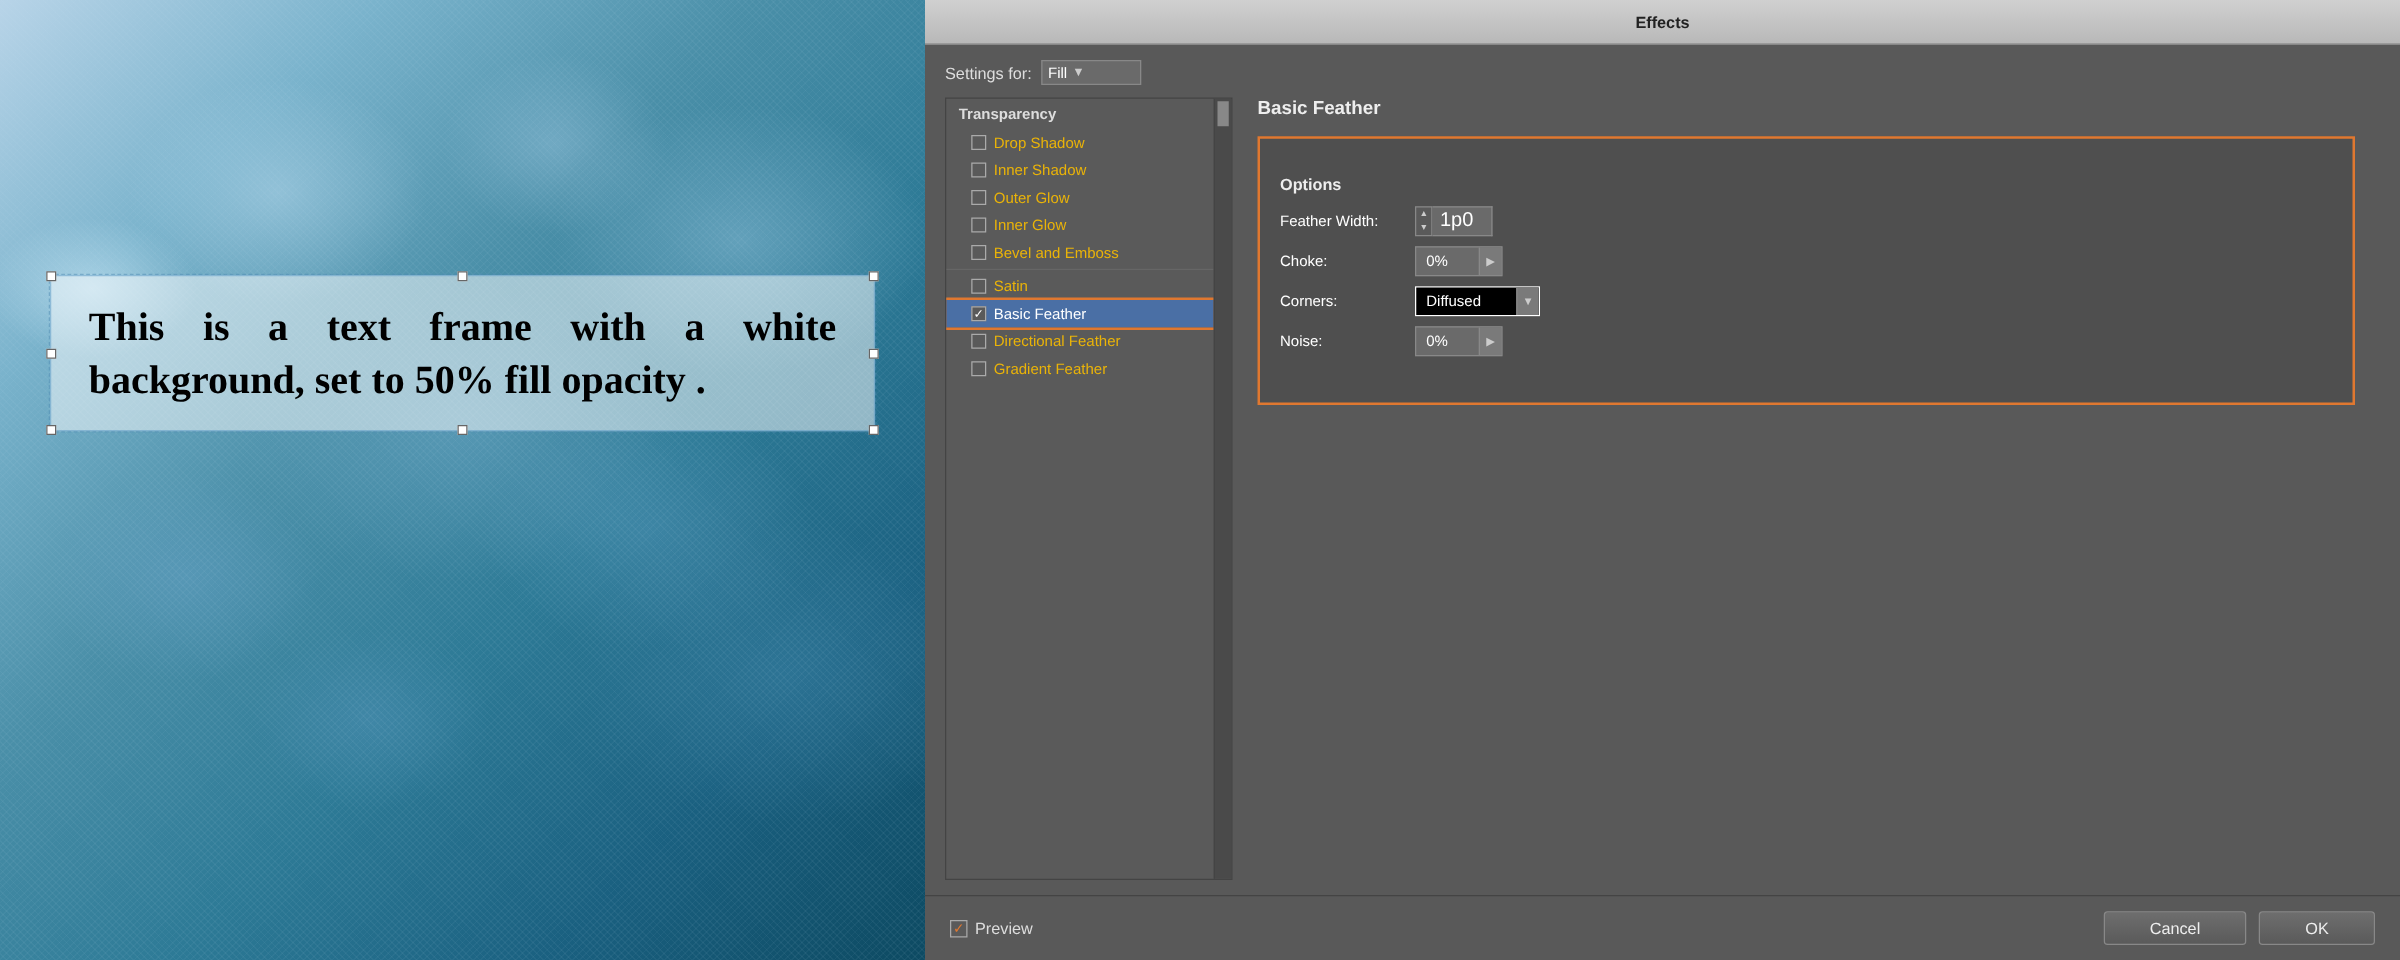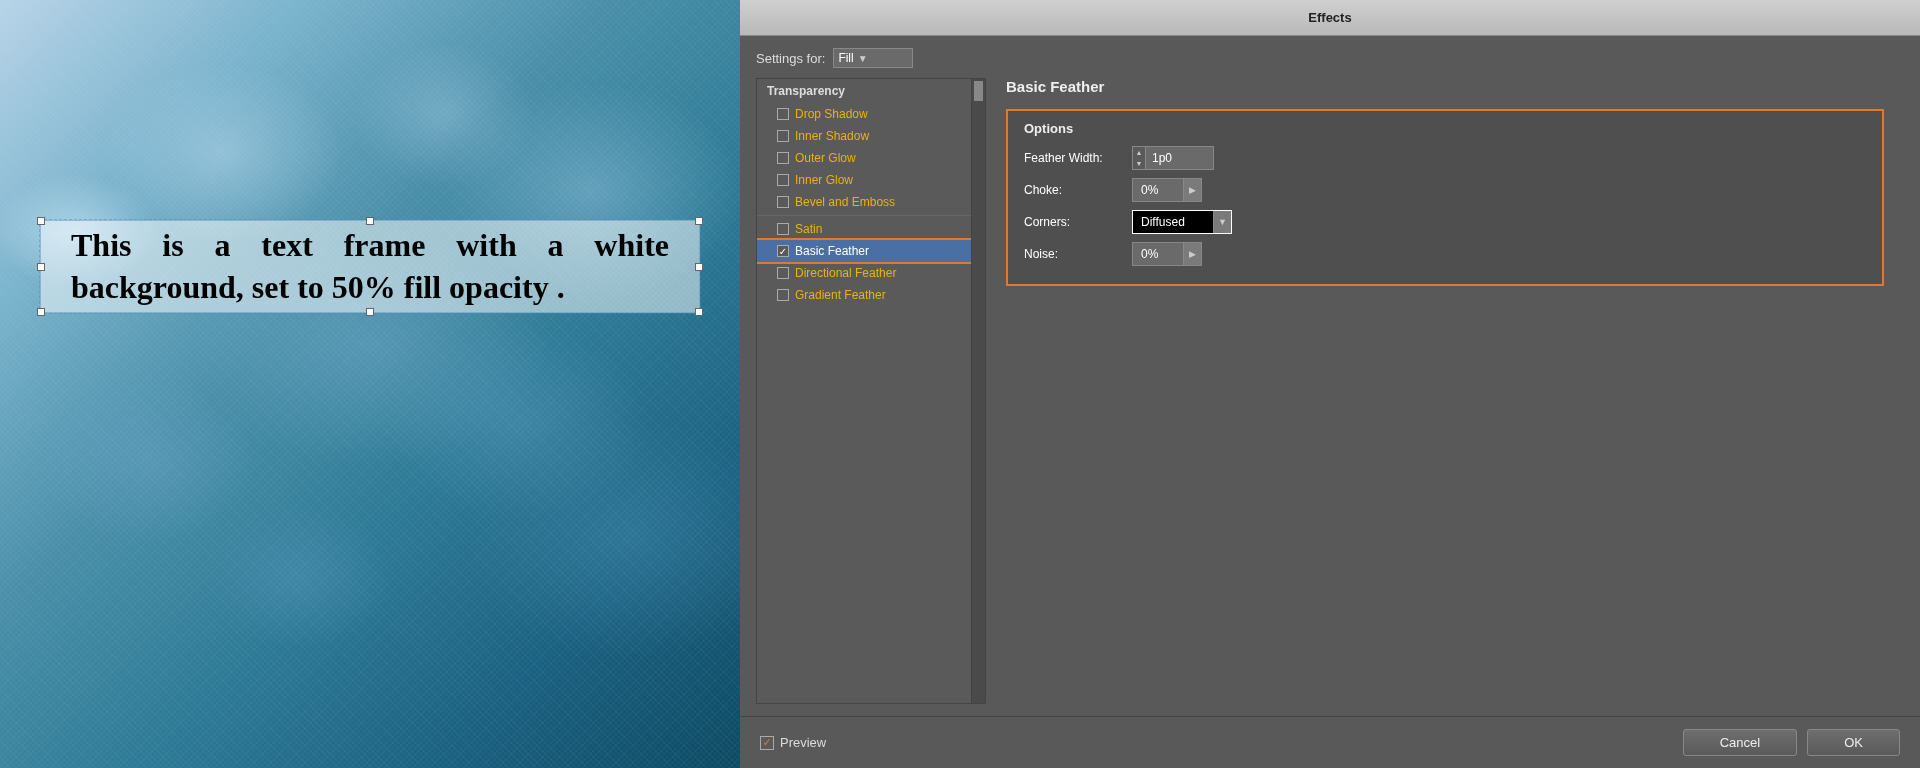--- a/index.html
+++ b/index.html
@@ -46,21 +46,21 @@
         repeating-linear-gradient(45deg, transparent, transparent 3px, rgba(200,225,240,0.05) 3px, rgba(200,225,240,0.05) 4px),
         repeating-linear-gradient(-45deg, transparent, transparent 3px, rgba(180,210,230,0.05) 3px, rgba(180,210,230,0.05) 4px);
     }
 
     
     .text-frame {
       position: absolute;
       top: 220px;
       left: 40px;
       right: 40px;
-      padding: 4px 30px;
+      padding: 20px 30px;
       background: rgba(255,255,255,0.5);
       border: 1px solid rgba(100,160,200,0.6);
       outline: 1px dashed rgba(80,140,180,0.5);
     }
 
     .text-frame-content {
       font-size: 32px;
       font-weight: 900;
       font-family: Georgia, 'Times New Roman', serif;
       color: #000;
@@ -216,21 +216,21 @@
 
     .options-title {
       font-size: 15px;
       font-weight: 600;
       color: #eee;
       margin-bottom: 14px;
     }
 
     .options-box {
       border: 2px solid #e07830;
-      padding: 10px 16px;
+      padding: 29px 16px;
       background: rgba(0,0,0,0.1);
     }
 
     .options-box-title {
       font-size: 13px;
       font-weight: 600;
       color: #eee;
       margin-bottom: 10px;
     }
 
@@ -272,23 +272,23 @@
       cursor: pointer;
       line-height: 1;
     }
 
     .option-input {
       background: #6a6a6a;
       border: 1px solid #888;
       border-left: none;
       color: #fff;
       padding: 2px 6px;
-      font-size: 12px;
+      font-size: 16px;
       height: 24px;
-      width: 68px;
+      width: 48px;
       outline: none;
     }
 
     .option-select-group {
       display: flex;
       align-items: center;
       background: #000000;
       border: 1px solid #ffffff;
       height: 24px;
       min-width: 100px;

